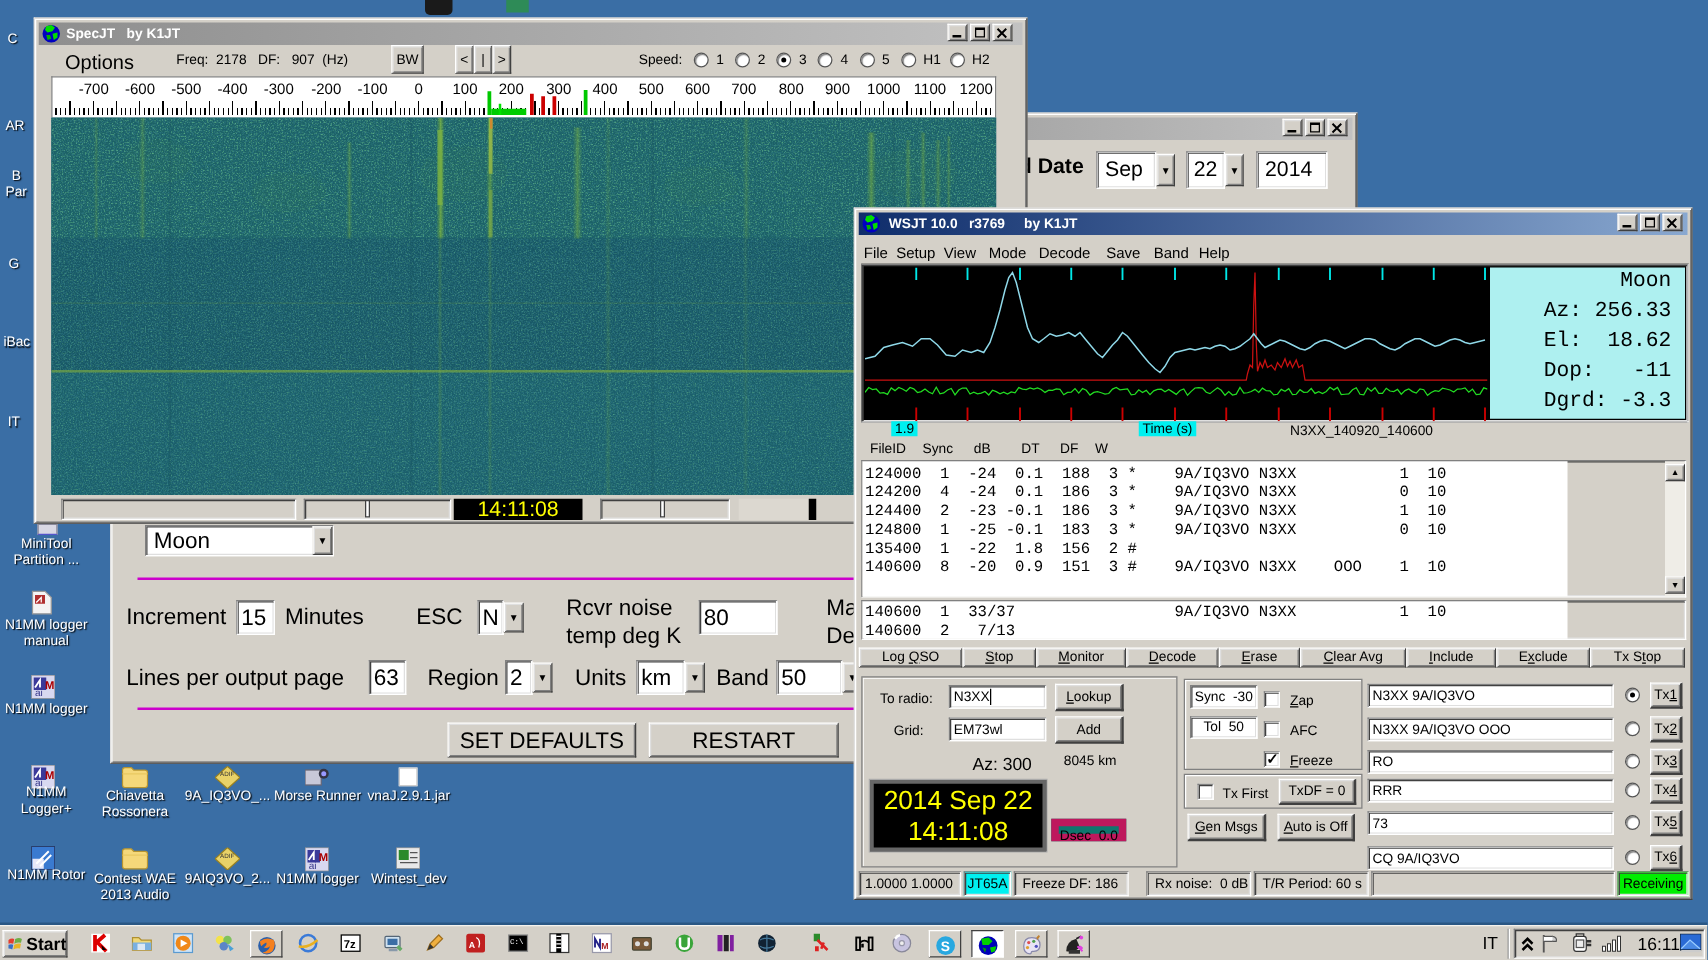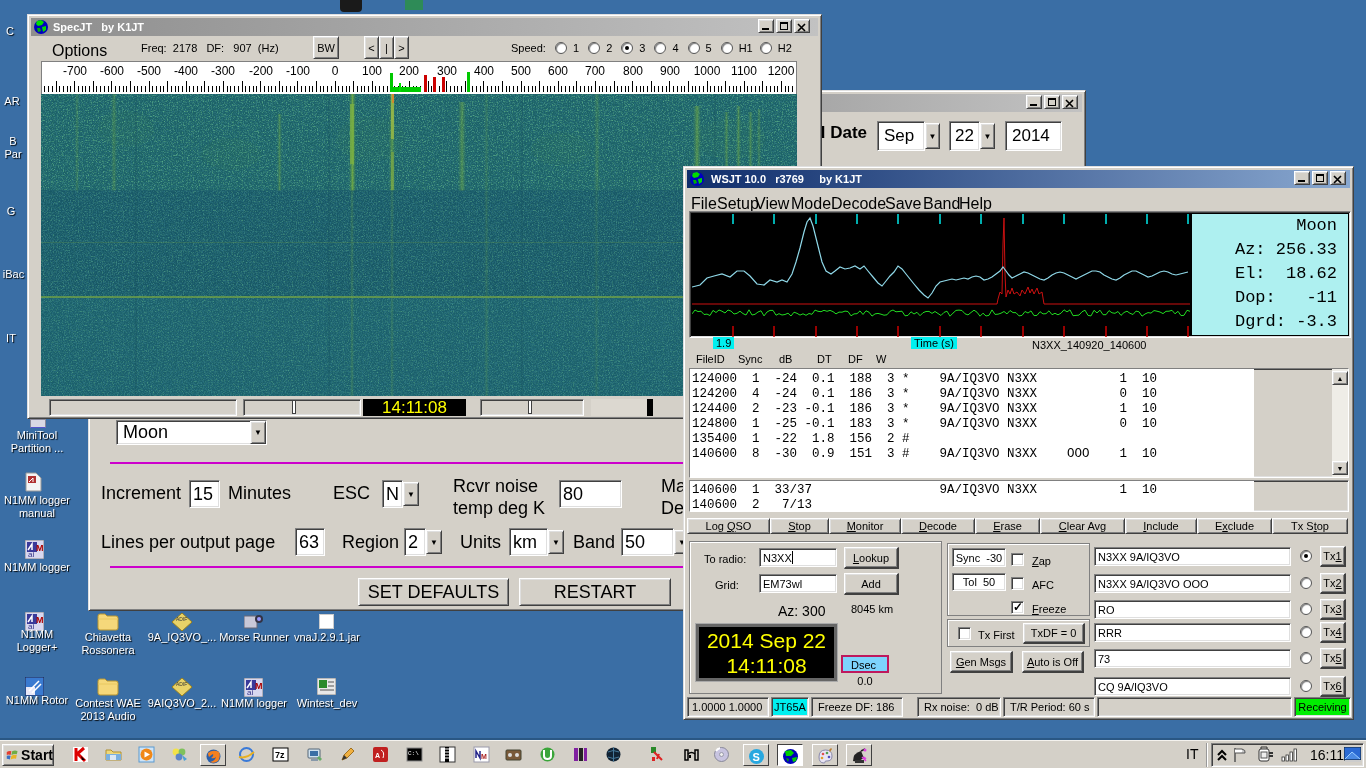--- a/index.html
+++ b/index.html
@@ -546,21 +546,21 @@
         <div style="position:absolute;left:3px;bottom:2px;width:7px;height:2px;background:#000;"></div>
       </div>
     <div class="cbtn">
         <div style="position:absolute;left:3px;top:2px;width:8px;height:8px;border:1px solid #000;border-top-width:2px;"></div>
       </div>
     <div class="cbtn"><svg width="14" height="12" viewBox="0 0 14 12">
           <path d="M3 2 L10 9 M10 2 L3 9" stroke="#000" stroke-width="1.6"></path>
         </svg></div>
   </div>
 
-  <div class="abs" style="left:0;top:23px;width:100%;height:21px;font-size:16px;padding-left:40px;">
+  <div class="abs" style="left:0;top:23px;width:100%;height:21px;font-size:12px;padding-left:40px;">
     <span class="abs" style="left:7px;top:5px;">File</span>
     <span class="abs" style="left:33px;top:5px;">Setup</span>
     <span class="abs" style="left:71px;top:5px;">View</span>
     <span class="abs" style="left:107px;top:5px;">Mode</span>
     <span class="abs" style="left:147px;top:5px;">Decode</span>
     <span class="abs" style="left:201px;top:5px;">Save</span>
     <span class="abs" style="left:239px;top:5px;">Band</span>
     <span class="abs" style="left:275px;top:5px;">Help</span>
   </div>
 
@@ -618,21 +618,21 @@
       <span class="abs" style="left:192px;">W</span>
   </div>
 
   <div class="abs sunk" style="left:5px;top:201px;width:660px;height:110px;background:#d4d0c8;">
     <div class="abs" style="left:0;top:0;width:564px;height:108px;background:#fff;"></div>
     <pre class="mono" style="position:absolute;left:2px;top:3px;font-size:12.5px;line-height:15px;">124000  1  -24  0.1  188  3 *    9A/IQ3VO N3XX           1  10
 124200  4  -24  0.1  186  3 *    9A/IQ3VO N3XX           0  10
 124400  2  -23 -0.1  186  3 *    9A/IQ3VO N3XX           1  10
 124800  1  -25 -0.1  183  3 *    9A/IQ3VO N3XX           0  10
 135400  1  -22  1.8  156  2 #
-140600  8  -30  0.9  151  3 #    9A/IQ3VO N3XX    OOO    1  10</pre>
+140600  8  -20  0.9  151  3 #    9A/IQ3VO N3XX    OOO    1  10</pre>
     <div class="abs" style="right:0px;top:0px;width:16px;height:108px;background:#efede7;">
       <div class="btn abs" style="left:0;top:2px;width:16px;height:14px;">
           <span style="font-size:7px;">▲</span>
         </div>
       <div class="btn abs" style="left:0;bottom:2px;width:16px;height:14px;">
           <span style="font-size:7px;">▼</span>
         </div>
     </div>
   </div>
 
@@ -663,21 +663,21 @@
   <div class="abs" style="left:5px;top:374px;width:253px;height:153px;border:1px solid #808080;box-shadow:1px 1px 0 #fff inset;">
     <div class="abs" style="left:14px;top:11px;font-size:11px;">To radio:</div>
     <div class="abs field" style="left:69px;top:6px;width:78px;height:19px;">N3XX<span style="display:inline-block;width:1px;height:13px;background:#000;"></span></div>
     <div class="btn abs" style="left:154px;top:5px;width:55px;height:22px;border-bottom-width:2px;border-right-width:2px;"><u>L</u>ookup</div>
     <div class="abs" style="left:25px;top:37px;font-size:11px;">Grid:</div>
     <div class="abs field" style="left:69px;top:32px;width:78px;height:19px;">EM73wl</div>
     <div class="btn abs" style="left:154px;top:31px;width:55px;height:22px;border-bottom-width:2px;border-right-width:2px;">Add</div>
     <div class="abs" style="left:88px;top:61px;font-size:14px;">Az: 300</div>
     <div class="abs" style="left:161px;top:61px;font-size:11px;">8045 km</div>
     <div class="abs" style="left:6px;top:82px;width:141px;height:57px;background:#000;border:3px solid #666;box-shadow:0 0 0 1px #aaa;color:#ffff00;text-align:center;font-size:21px;line-height:25px;padding-top:1px;">2014 Sep 22<br>14:11:08</div>
-    <div class="abs" style="left:151px;top:113px;width:48px;height:18px;background:#7dd3fc;border:2px solid #be185d;font-size:11px;text-align:center;line-height:16px;">Dsec&nbsp; 0.0</div>
+    <div class="abs" style="left:151px;top:113px;width:60px;height:18px;background:#0f766e;border:6px solid #be185d;font-size:11px;text-align:center;line-height:16px;">Dsec&nbsp; 0.0</div>
   </div>
 
   <div class="abs" style="left:263px;top:376px;width:143px;height:73px;border:1px solid #808080;box-shadow:1px 1px 0 #fff inset;">
     <div class="abs field" style="left:4px;top:4px;width:54px;height:19px;justify-content:center;padding:0;">Sync&nbsp; -30</div>
     <div class="cb abs" style="left:63px;top:9px;"></div>
       <div class="abs" style="left:84px;top:11px;font-size:11px;"><u>Z</u>ap</div>
     <div class="abs field" style="left:4px;top:29px;width:54px;height:18px;justify-content:center;padding:0;">Tol&nbsp; 50</div>
     <div class="cb abs" style="left:63px;top:33px;"></div>
       <div class="abs" style="left:84px;top:35px;font-size:11px;">AFC</div>
     <div class="cb on abs" style="left:63px;top:57px;"></div>

